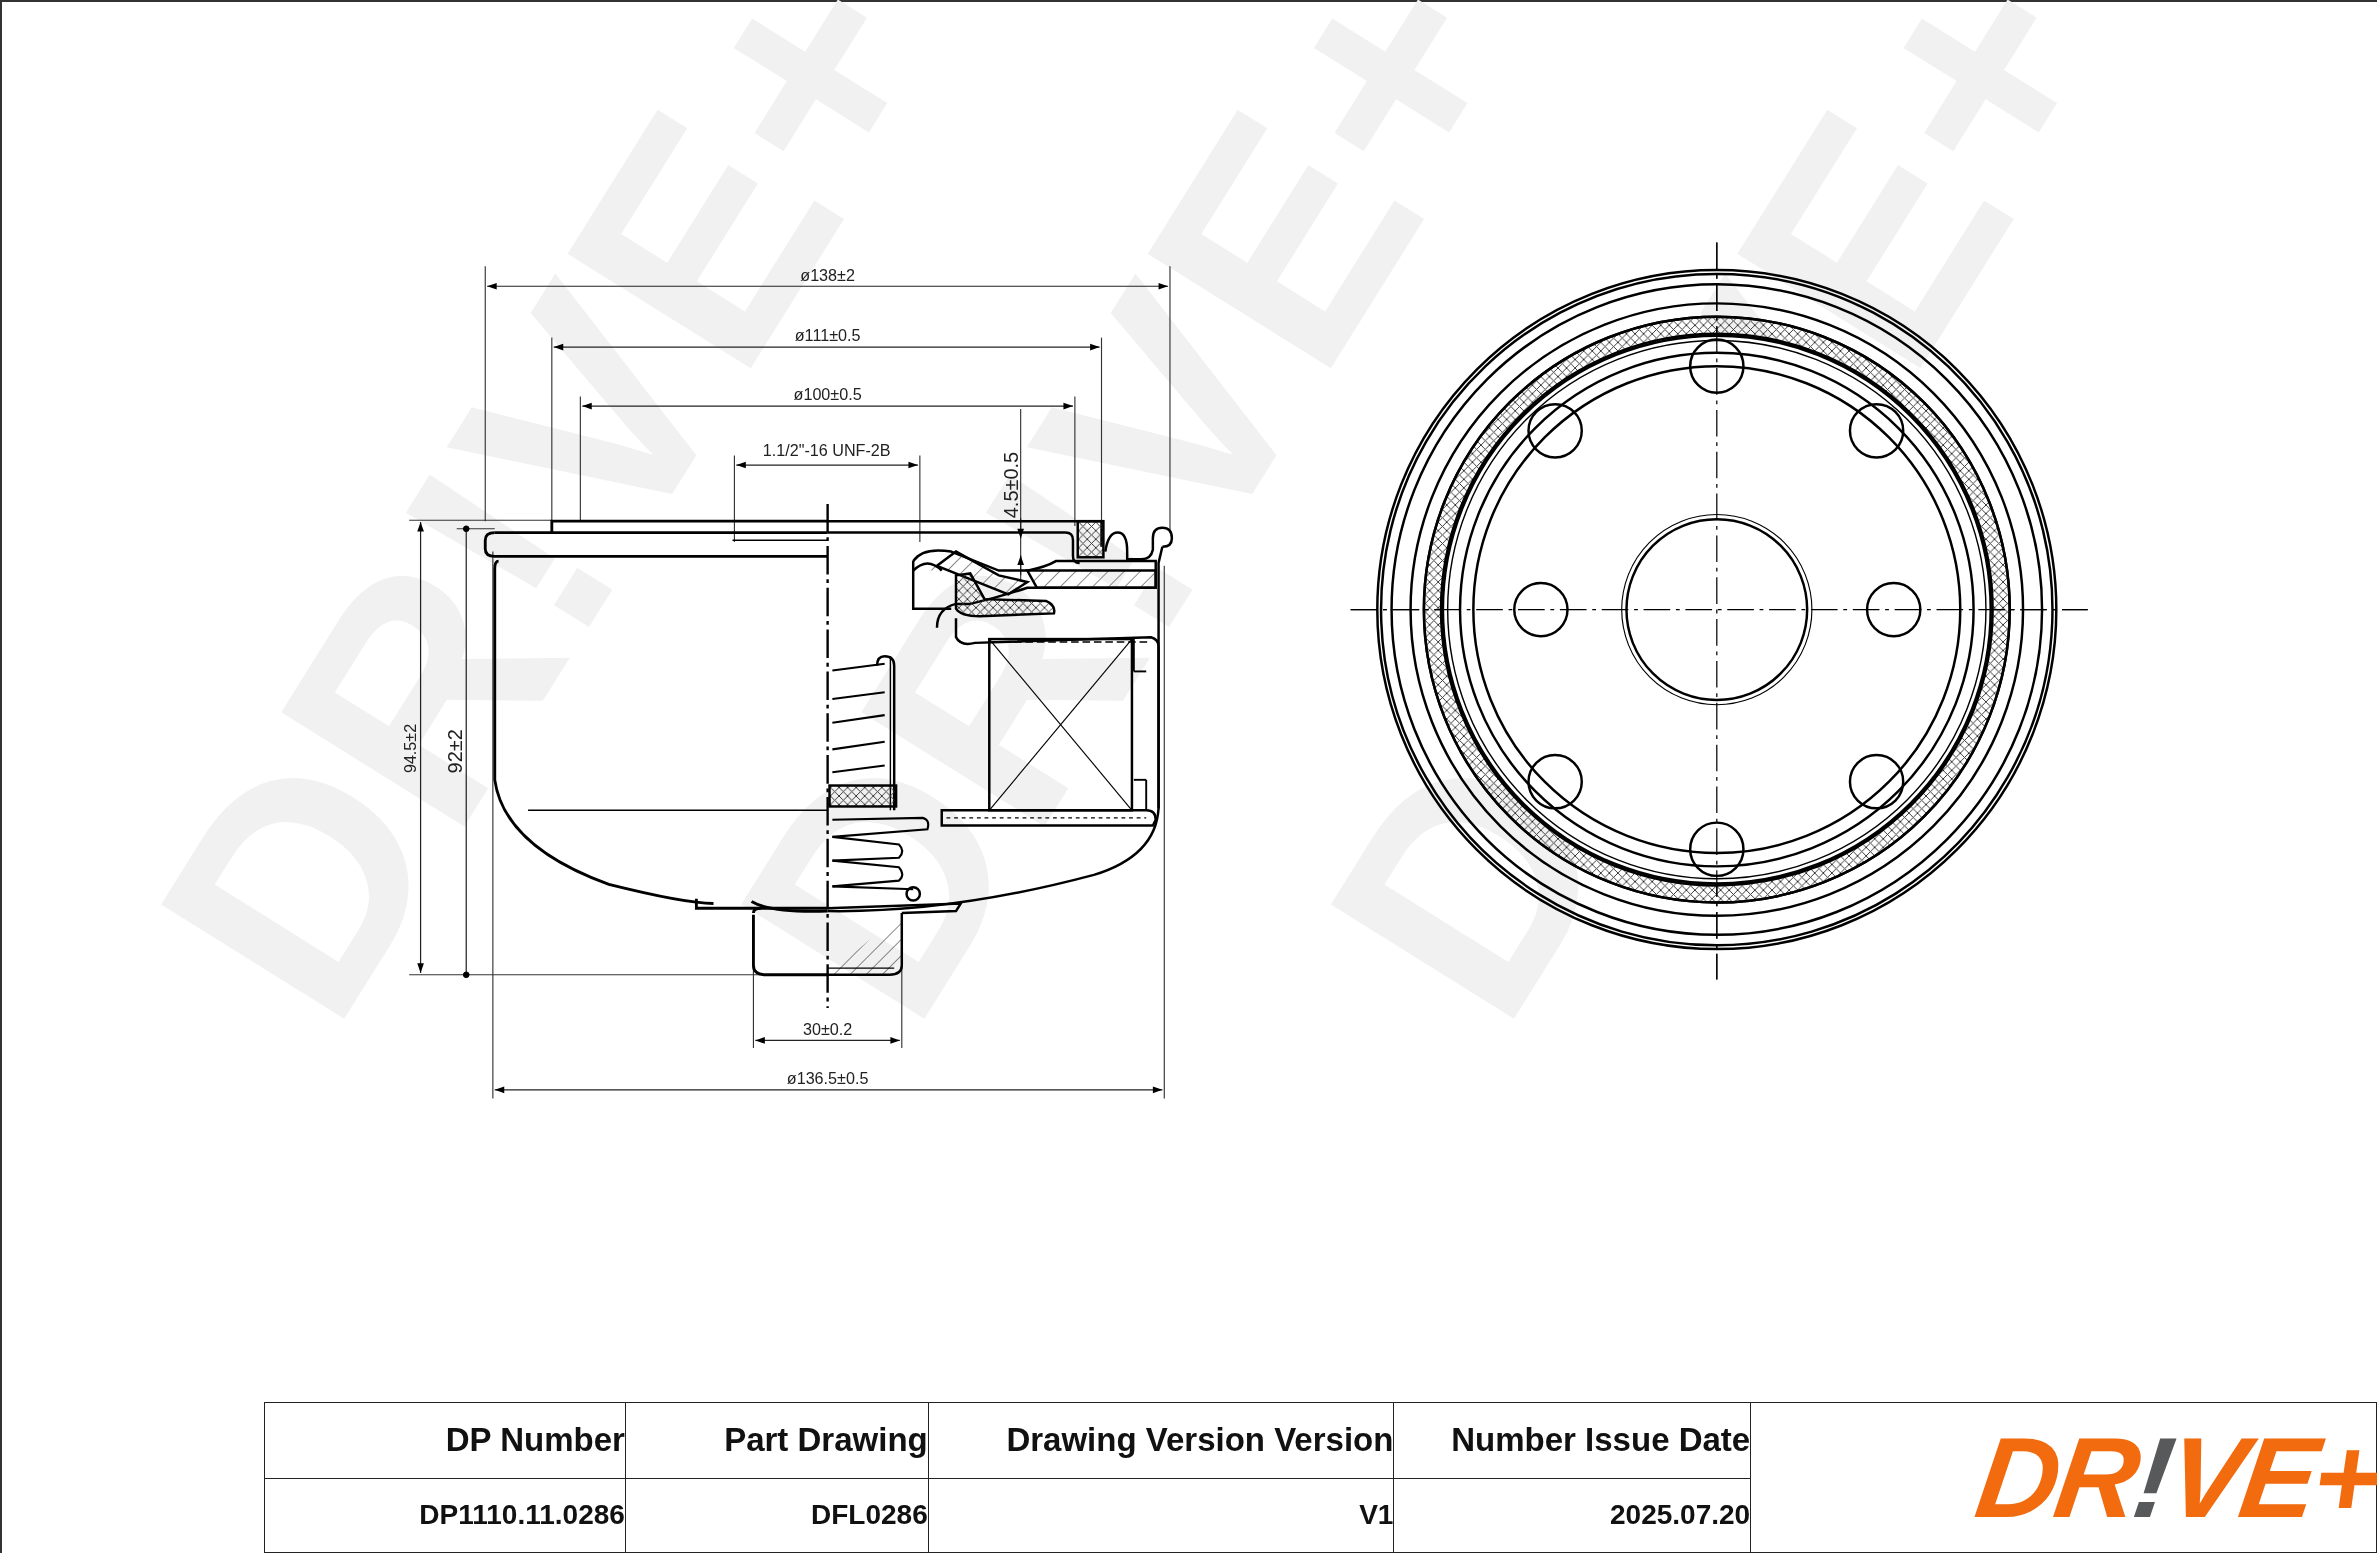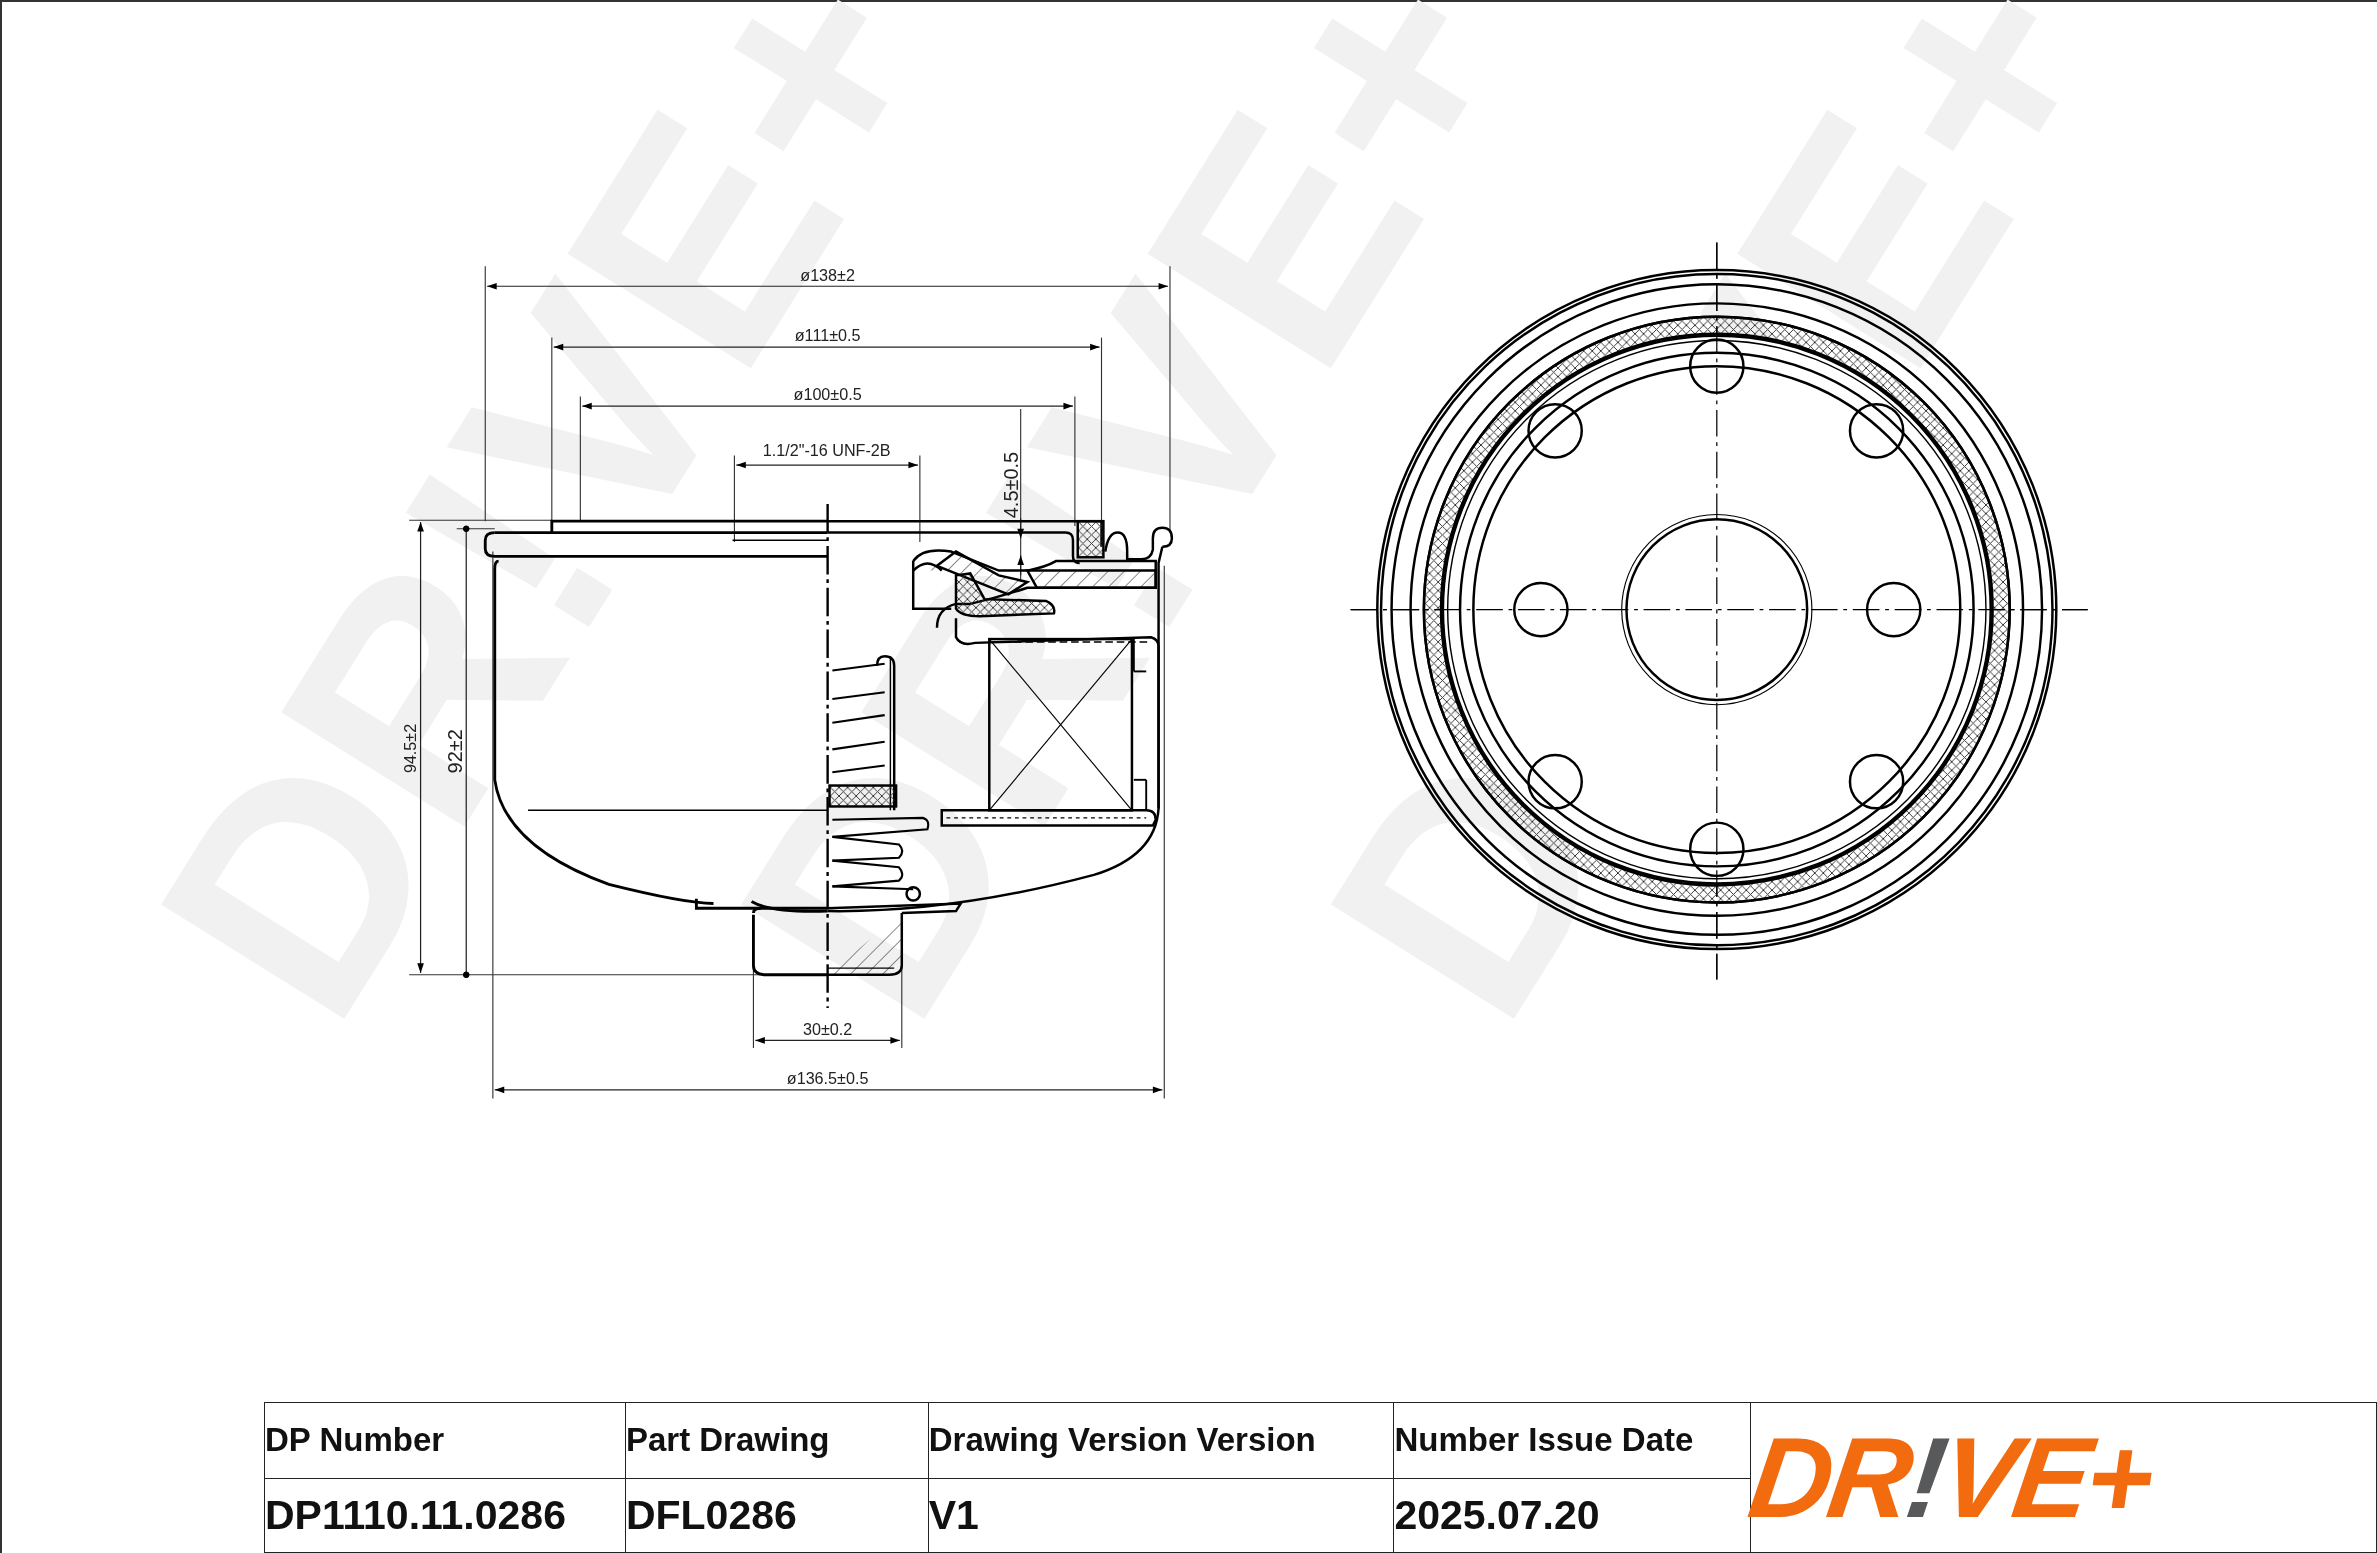--- a/index.html
+++ b/index.html
@@ -1,23 +1,23 @@
 <!DOCTYPE html>
 <html style="font-size:15px"><head>
 <meta charset="utf-8">
 <style>
   html, body { margin: 0; padding: 0; background: #ffffff; }
   body { width: 2378px; height: 1553px; position: relative; overflow: hidden; font-family: "Liberation Sans", sans-serif; }
   .page-frame { position: absolute; left: 0; top: 0; width: 2378px; height: 1553px; box-sizing: border-box; border-top: 2.9px solid #333; border-left: 2.9px solid #333; }
   svg.drawing { position: absolute; left: 0; top: 0; }
   .dimtext { font-family: "Liberation Sans Narrow", "Liberation Sans", sans-serif; font-size: 17px; fill: #222; }
   .title-block { position: absolute; left: 264px; top: 1402px; width: 2113px; height: 151px; border-collapse: collapse; }
-  .title-block td { border: 1.9px solid #222; text-align: left; vertical-align: middle; font-weight: bold; color: #111; padding: 0; }
+  .title-block td { border: 1.9px solid #222; text-align: right; vertical-align: middle; font-weight: bold; color: #111; padding: 0; }
   .title-block .hdr td { height: 73px; font-size: 33px; }
-  .title-block .val td { height: 72px; font-size: 41px; }
+  .title-block .val td { height: 72px; font-size: 28px; }
   .logo-cell { background: #fff; }
   .logo-text { font-family: "Liberation Sans", sans-serif; font-weight: bold; font-style: italic; font-size: 114px; letter-spacing: -3.8px; line-height: 1; display: inline-block; transform: skewX(-8deg); }
 </style>
 </head>
 <body>
 
 <div class="page-frame"></div>
 
 <svg class="drawing" width="2378" height="1553" viewBox="0 0 2500 1633" xmlns="http://www.w3.org/2000/svg">
   <defs>

